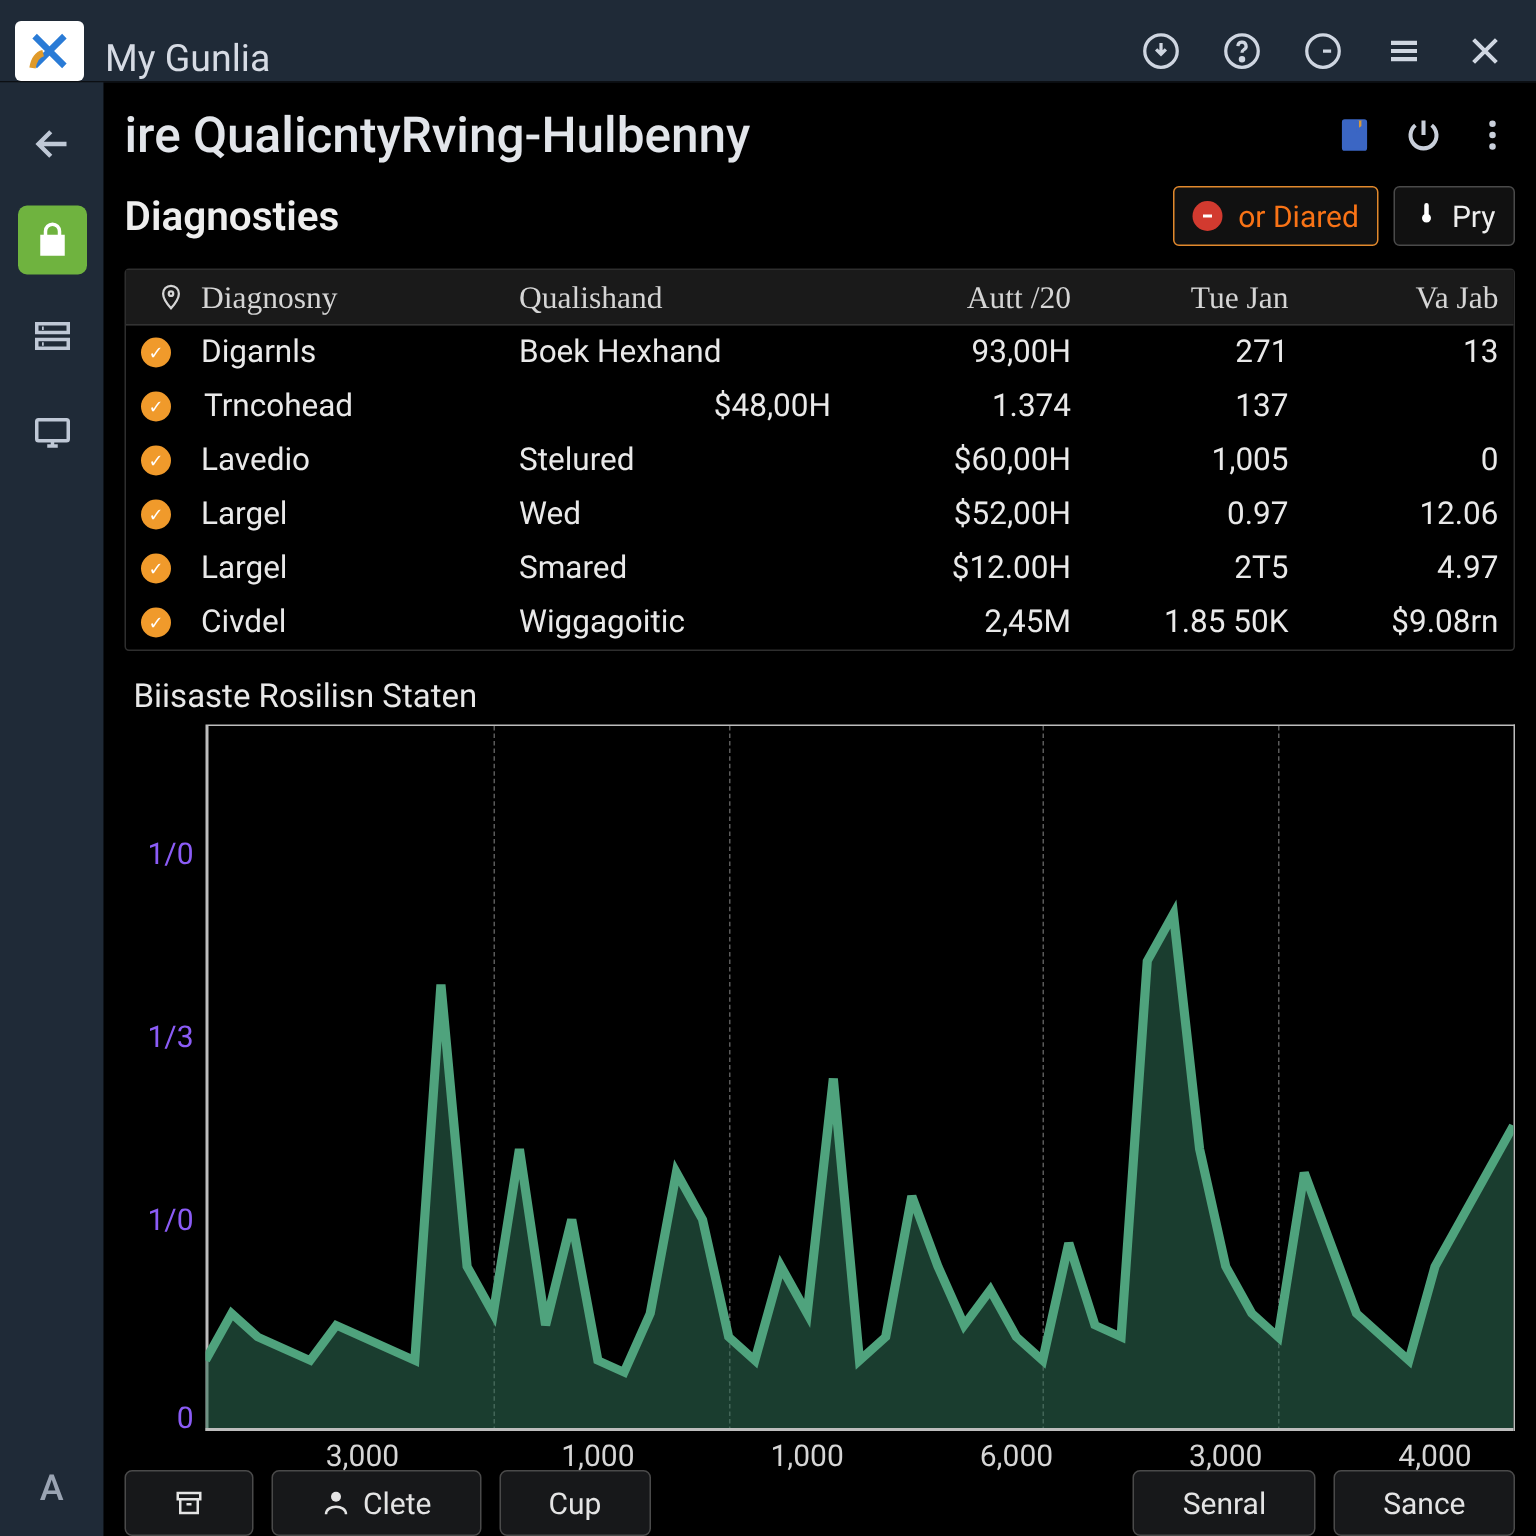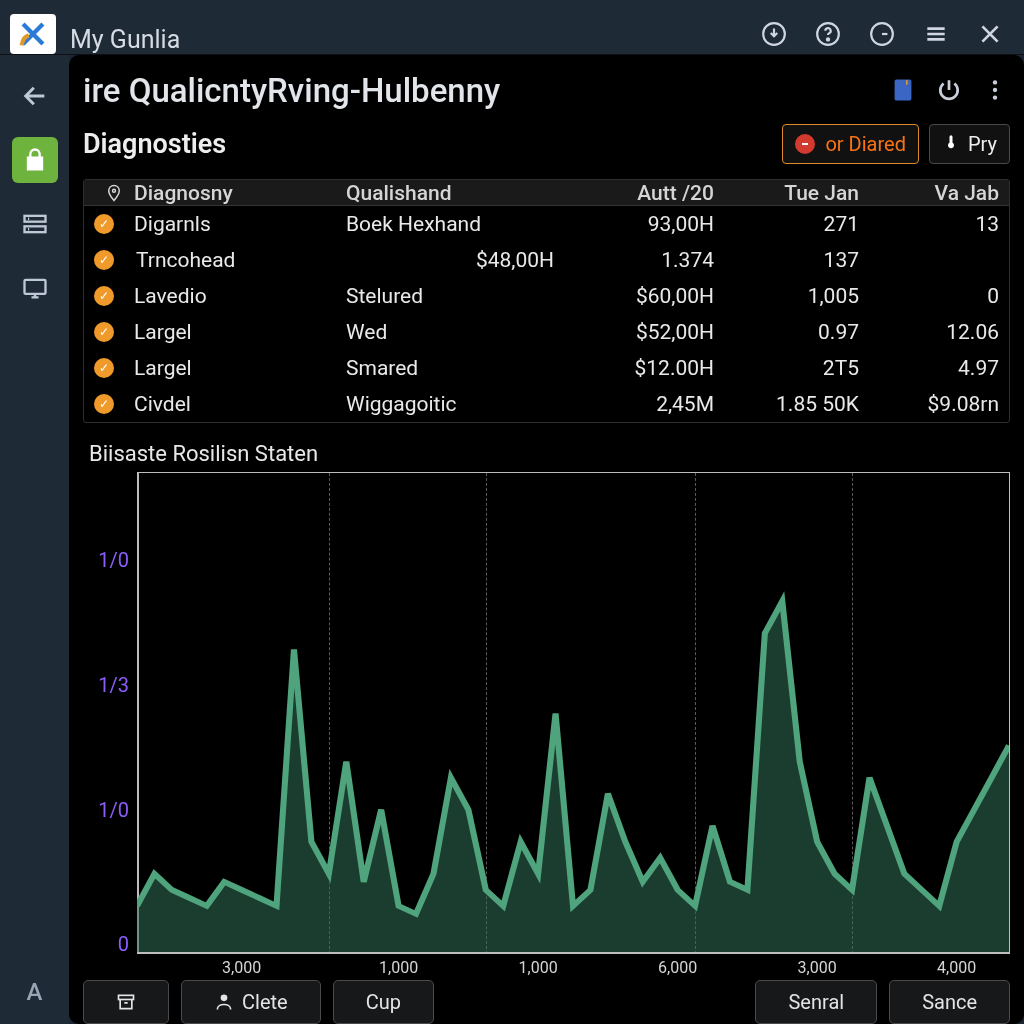--- a/index.html
+++ b/index.html
@@ -72,21 +72,20 @@
     font-weight: 500;
   }
 
   
   .content {
     flex: 1;
     background: #000;
     padding: 12px 14px 14px 14px;
     display: flex;
     flex-direction: column;
-    border-radius: 10px;
   }
 
   
   .page-header {
     display: flex;
     align-items: center;
     height: 46px;
     margin-bottom: 6px;
   }
   .page-title {
@@ -140,26 +139,27 @@
     border: 1px solid #2e2e2e;
     border-radius: 3px;
   }
   .dtable-head, .drow {
     display: grid;
     grid-template-columns: 40px 210px 210px 160px 145px 140px;
     align-items: center;
     padding: 0 10px;
   }
   .dtable-head {
-    height: 26px;
+    height: 37px;
     background: #1a1a1a;
     border-bottom: 1px solid #333;
     font-size: 21px;
     color: #d5d5d5;
     font-weight: 500;
+    font-family: Liberation Serif, serif;
   }
   .dtable-head .pin { display:flex;align-items:center;justify-content:center;color:#d5d5d5; }
   .dtable-head .pin svg { width:18px;height:18px; }
   .drow { height: 36px; font-size: 21px; color: #e9e9e9; }
   .drow .dot-icn {
     width: 20px; height: 20px; border-radius: 50%;
     background: #f09a2b;
     display:flex;align-items:center;justify-content:center;
     color:#fff; font-size:12px;
   }
@@ -180,21 +180,21 @@
   .chart-box::before { 
     content:""; position:absolute; left:0; top:0; bottom:0; width:2px; background:#bdbdbd;
   }
   .chart-box::after { 
     content:""; position:absolute; left:0; right:0; bottom:0; height:2px; background:#bdbdbd;
   }
   .grid-v { position:absolute; top:0; bottom:0; width:0; border-left:1px dashed #5a5a5a; }
   .y-labels { position:absolute; left:-50px; top:0; bottom:0; width:46px; }
   .y-lab { position:absolute; right:4px; transform:translateY(-50%); font-size:20px; color:#8b5cf6; }
   .x-labels { position:absolute; left:0; right:0; bottom:-34px; height:30px; }
-  .x-lab { position:absolute; transform:translateX(-50%); font-size:16px; color:#d5d5d5; }
+  .x-lab { position:absolute; transform:translateX(-50%); font-size:20px; color:#d5d5d5; }
   .chart-svg { position:absolute; left:0; top:0; width:100%; height:100%; }
 
   
   .footer {
     height: 56px;
     display: flex;
     align-items: center;
     gap: 12px;
     padding-top: 40px;
   }

